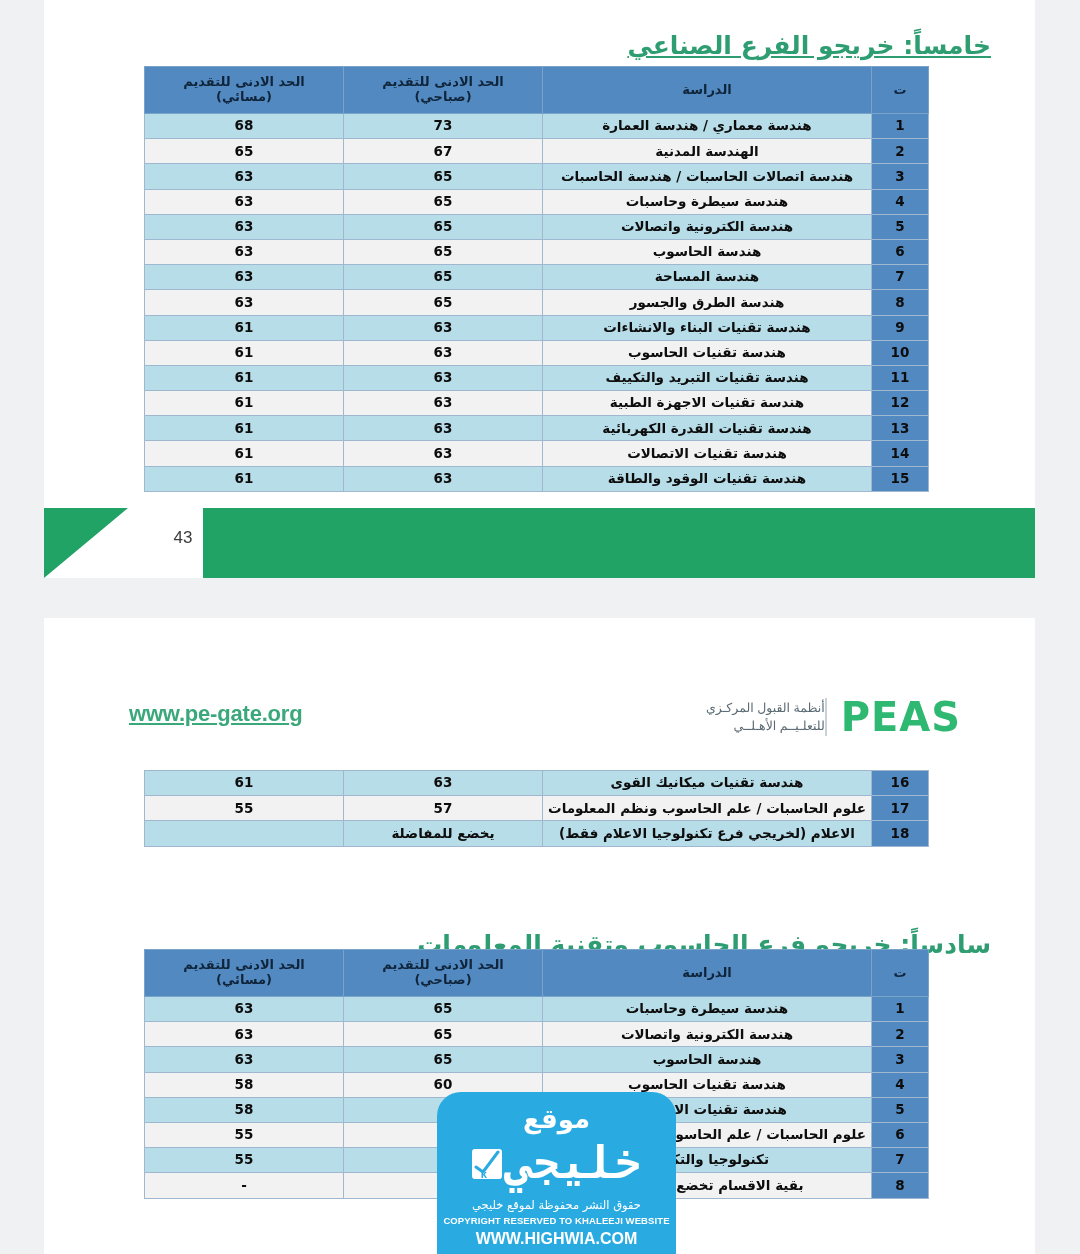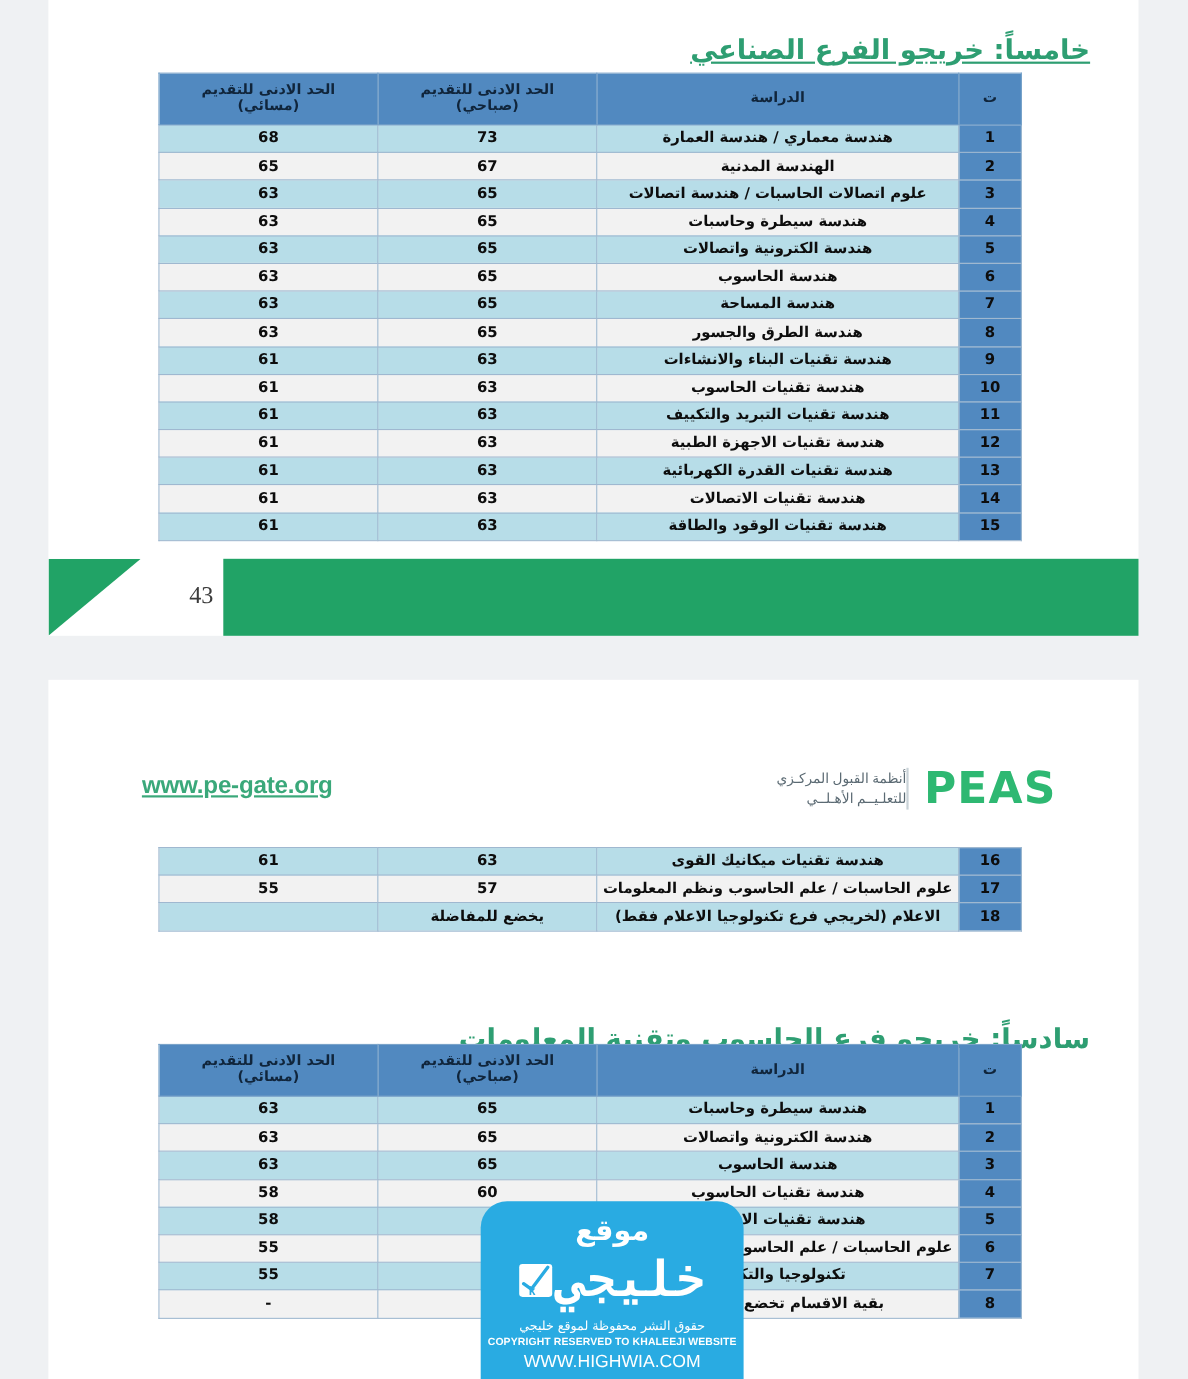--- a/index.html
+++ b/index.html
@@ -71,34 +71,34 @@
     position:absolute;left:0;top:0;width:148px;height:70px;
     background:#21a366;
     clip-path:polygon(0 0,84px 0,0 70px,0 70px);
   }
   .band-right{
     position:absolute;left:159px;top:0;width:832px;height:70px;
     background:#21a366;
   }
   .page-number{
     position:absolute;left:119px;top:20px;width:40px;
-    text-align:center;font-size:22px;color:#3b3b3b;
-    font-family:Liberation Serif, serif;direction:ltr;
+    text-align:center;font-size:17px;color:#3b3b3b;
+    font-family:Liberation Sans, sans-serif;direction:ltr;
   }
 
   .site-url{
     position:absolute;
     font-family:"Liberation Sans",sans-serif;
     font-size:22px;font-weight:bold;color:#3aa87a;
     direction:ltr;letter-spacing:-0.2px;
   }
   .brand{position:absolute;display:flex;align-items:center;direction:ltr;}
   .brand-ar{
     direction:rtl;text-align:right;
-    font-family:Liberation Serif, serif;
+    font-family:Liberation Sans, sans-serif;
     font-size:12.5px;color:#5b6a73;line-height:1.45;
     padding-left:10px;
   }
   .brand-divider{width:2px;height:38px;background:#c9d2d7;}
   .brand-peas{
     font-family:"DejaVu Sans",sans-serif;
     font-size:40px;font-weight:bold;color:#2eb872;
     letter-spacing:1px;padding-right:12px;padding-left:14px;
   }
 
@@ -122,21 +122,21 @@
   .wm-mark svg{position:absolute;left:2px;top:1px;}
   .wm-mark span{position:absolute;left:9px;bottom:-1px;
     font-size:11px;font-weight:bold;color:#29abe2;
     font-family:"Liberation Sans",sans-serif;}
   .wm-ar{color:#ffffff;font-family:"DejaVu Sans",sans-serif;
     font-size:11.5px;margin-top:6px;}
   .wm-en{color:#ffffff;font-family:"Liberation Sans",sans-serif;
     font-size:9.5px;font-weight:bold;direction:ltr;margin-top:3px;
     letter-spacing:0.1px;}
   .wm-site{color:#ffffff;font-family:"Liberation Sans",sans-serif;
-    font-size:16px;font-weight:normal;direction:ltr;margin-top:4px;}
+    font-size:16px;font-weight:bold;direction:ltr;margin-top:4px;}
 </style>
 </head>
 <body>
 
 <div class="page" id="page-one">
 
   <h1 class="section-heading" style="right:44px;top:14px;text-decoration:underline;">خامساً: خريجو الفرع الصناعي</h1>
 
   <table class="grades" id="table-industrial" style="right:106px;top:66px;">
     <thead>
@@ -161,21 +161,21 @@
           <td class="c-evening val">68</td>
         </tr>
         <tr class="even grow">
           <td class="c-idx">2</td>
           <td class="c-study">الهندسة المدنية</td>
           <td class="c-morning val">67</td>
           <td class="c-evening val">65</td>
         </tr>
         <tr class="odd grow">
           <td class="c-idx">3</td>
-          <td class="c-study">علوم اتصالات الحاسبات / هندسة اتصالات</td>
+          <td class="c-study">هندسة اتصالات الحاسبات / هندسة الحاسبات</td>
           <td class="c-morning val">65</td>
           <td class="c-evening val">63</td>
         </tr>
         <tr class="even grow">
           <td class="c-idx">4</td>
           <td class="c-study">هندسة سيطرة وحاسبات</td>
           <td class="c-morning val">65</td>
           <td class="c-evening val">63</td>
         </tr>
         <tr class="odd grow">

